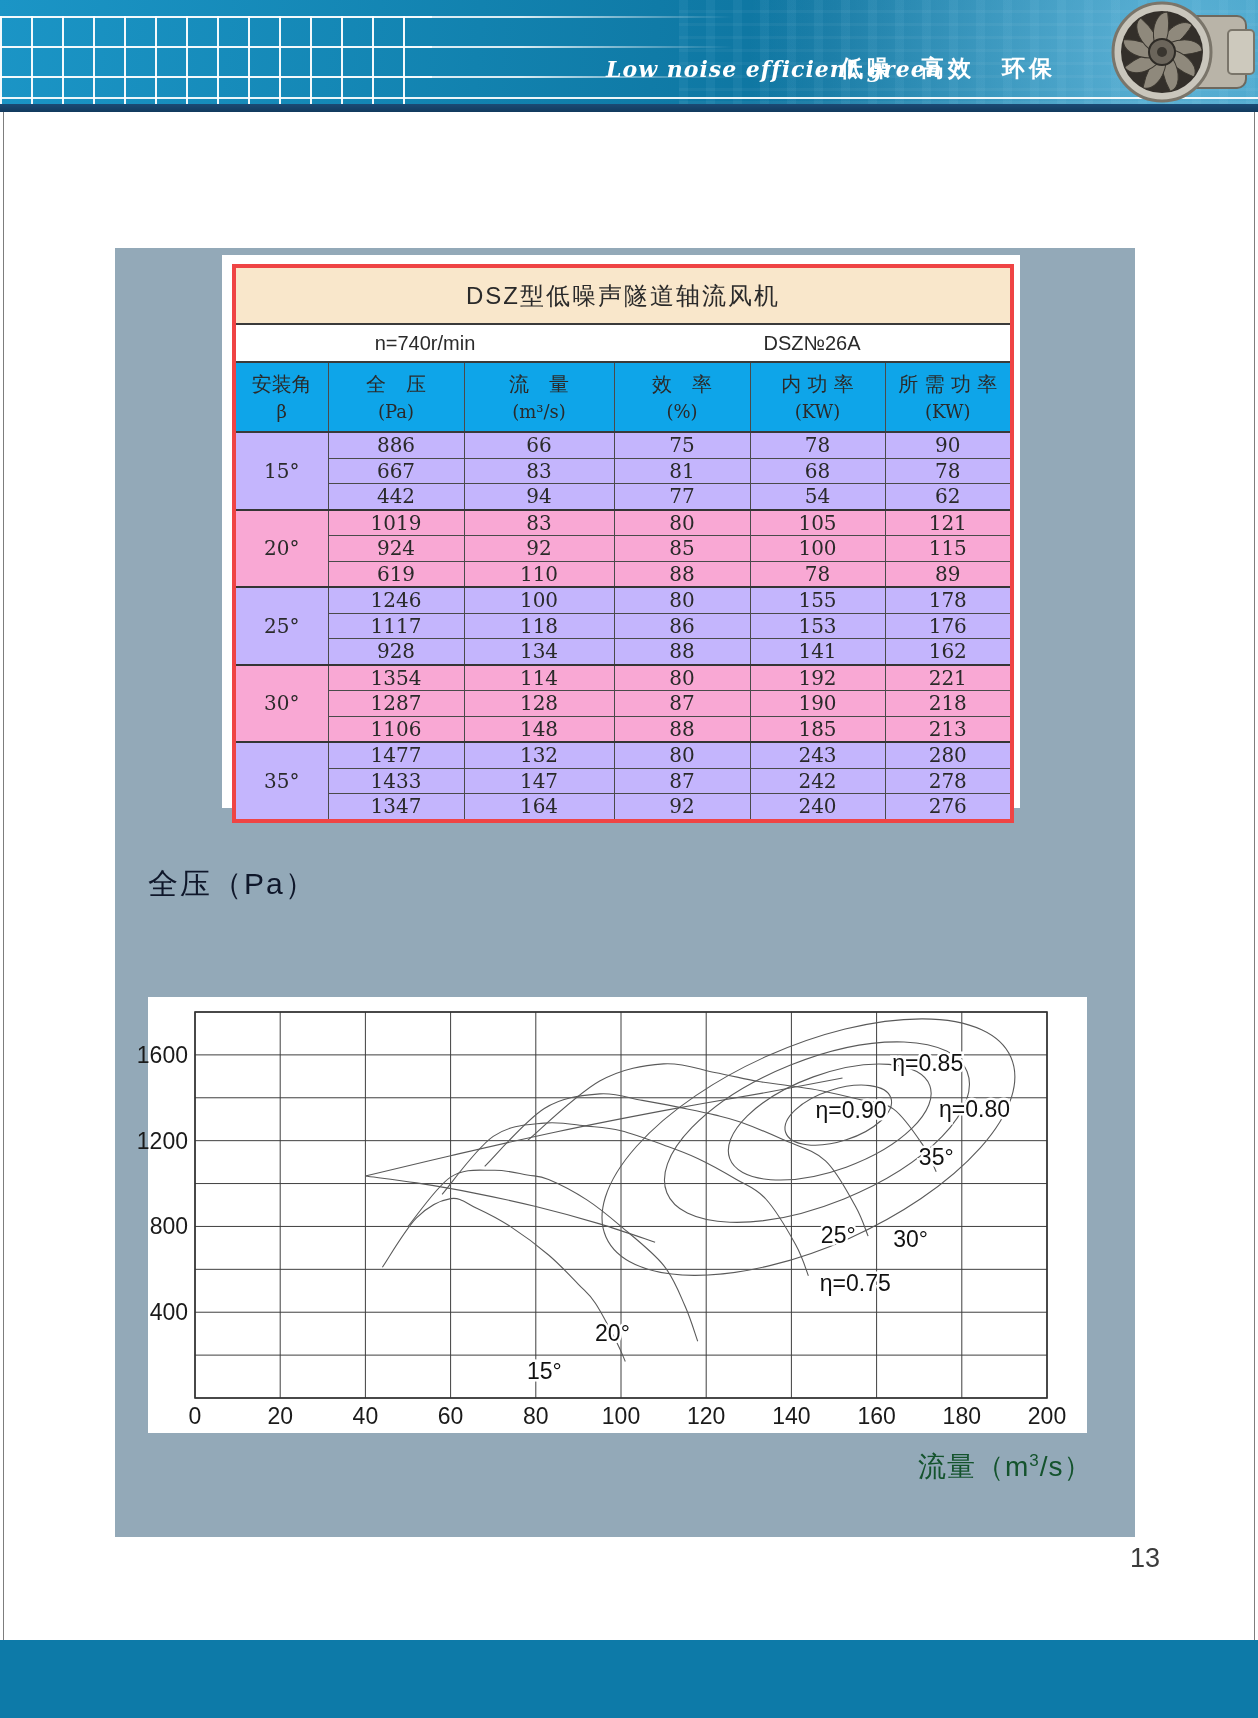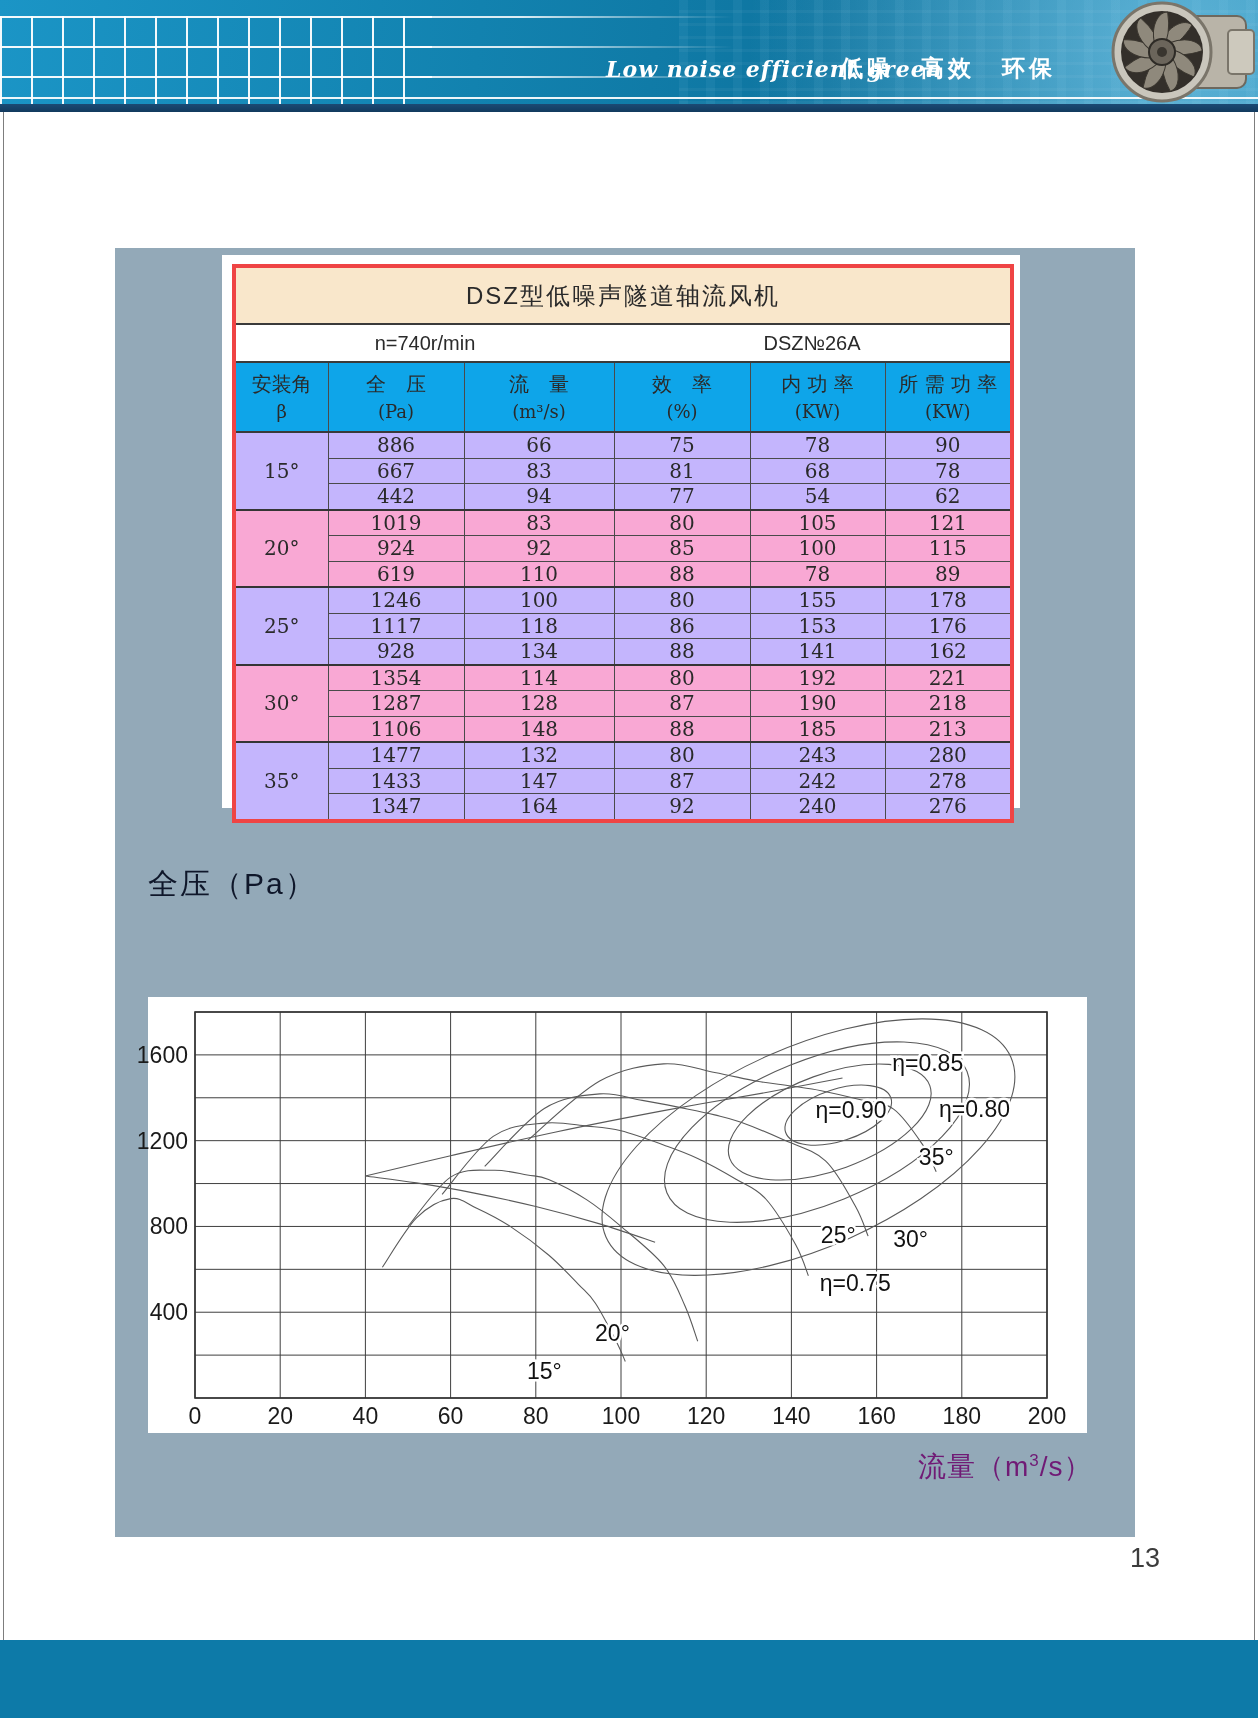--- a/index.html
+++ b/index.html
@@ -71,21 +71,21 @@
   #perf-table .t-head .l2{font-size:18px;line-height:26px;}
   #perf-table tbody td{height:24.5px;font-size:20px;line-height:24px;}
   #perf-table tbody tr.tone-blue td{background:#c4b5fd;}
   #perf-table tbody tr.tone-cream td{background:#f9a8d4;}
   #perf-table tbody tr.group-start td{border-top:2px solid #353535;}
   #perf-table{border:4px solid #ef4444;}
   
   #pressure-label{position:absolute;left:33px;top:616px;font-size:30px;color:#0f172a;letter-spacing:2px;}
   #chartcard{position:absolute;left:33px;top:749px;width:939px;height:436px;background:#ffffff;}
   #chart-svg{position:absolute;left:0;top:0;overflow:visible;}
-  #flow-label{position:absolute;left:803px;top:1200px;font-size:28px;color:#701a75;letter-spacing:1px;white-space:nowrap;}
+  #flow-label{position:absolute;left:803px;top:1200px;font-size:28px;color:#14532d;letter-spacing:1px;white-space:nowrap;}
   #flow-label sup{font-size:17px;}
   #note{position:absolute;left:208px;top:1226px;font-size:22px;font-weight:bold;color:#1a1a1a;letter-spacing:1px;white-space:nowrap;}
   
   #page-number{position:absolute;left:1130px;top:1543px;font-size:27px;color:#3c3c3c;}
   #footer-bar{position:absolute;left:0;top:1640px;width:1258px;height:78px;background:#0d7aa8;}
 </style>
 </head>
 <body>
 
 <div id="header">

